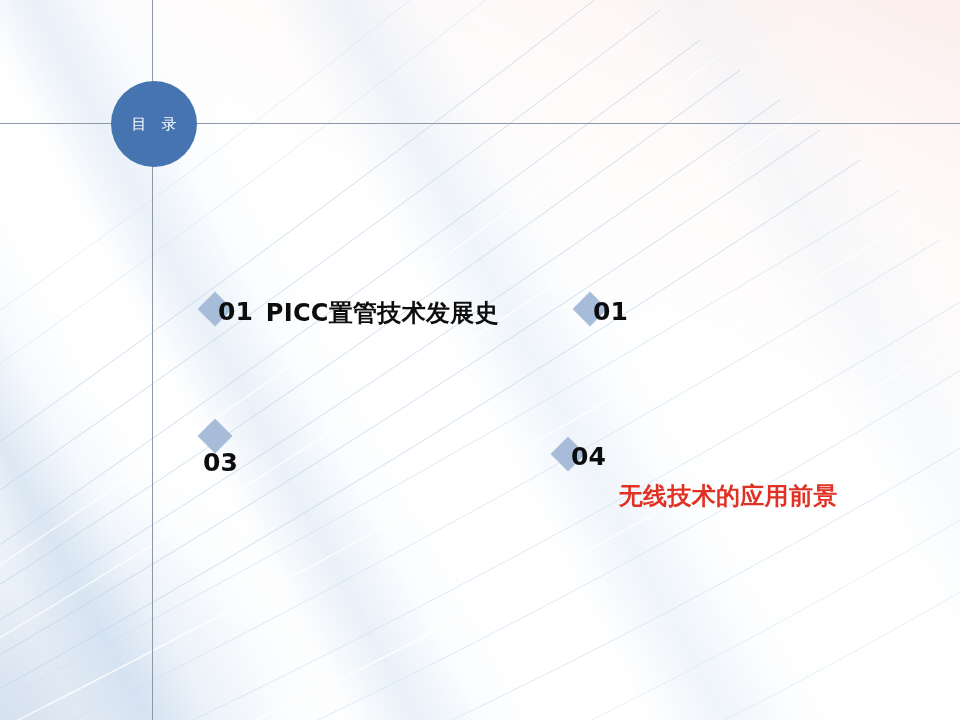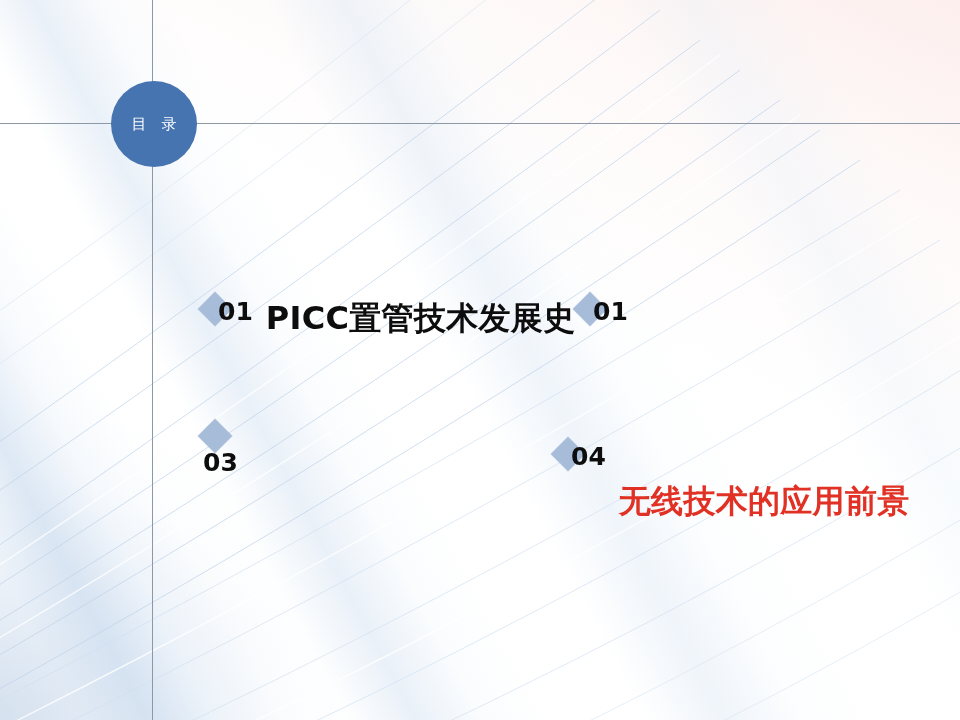--- a/index.html
+++ b/index.html
@@ -139,21 +139,21 @@
     font-size: 25px;
     font-weight: 700;
     color: #0d0d0d;
     letter-spacing: 0px;
     font-family: "DejaVu Sans", "Liberation Sans", sans-serif;
   }
   .agenda-text {
     position: relative;
     z-index: 2;
     margin-left: 13px;
-    font-size: 32px;
+    font-size: 24px;
     font-weight: 700;
     color: #0d0d0d;
     letter-spacing: 0.3px;
     font-family: "DejaVu Sans", "Liberation Sans", sans-serif;
   }
   .agenda-text.accent-red { color: #e03124; margin-top: 38px; }
 </style>
 </head>
 <body>
 

